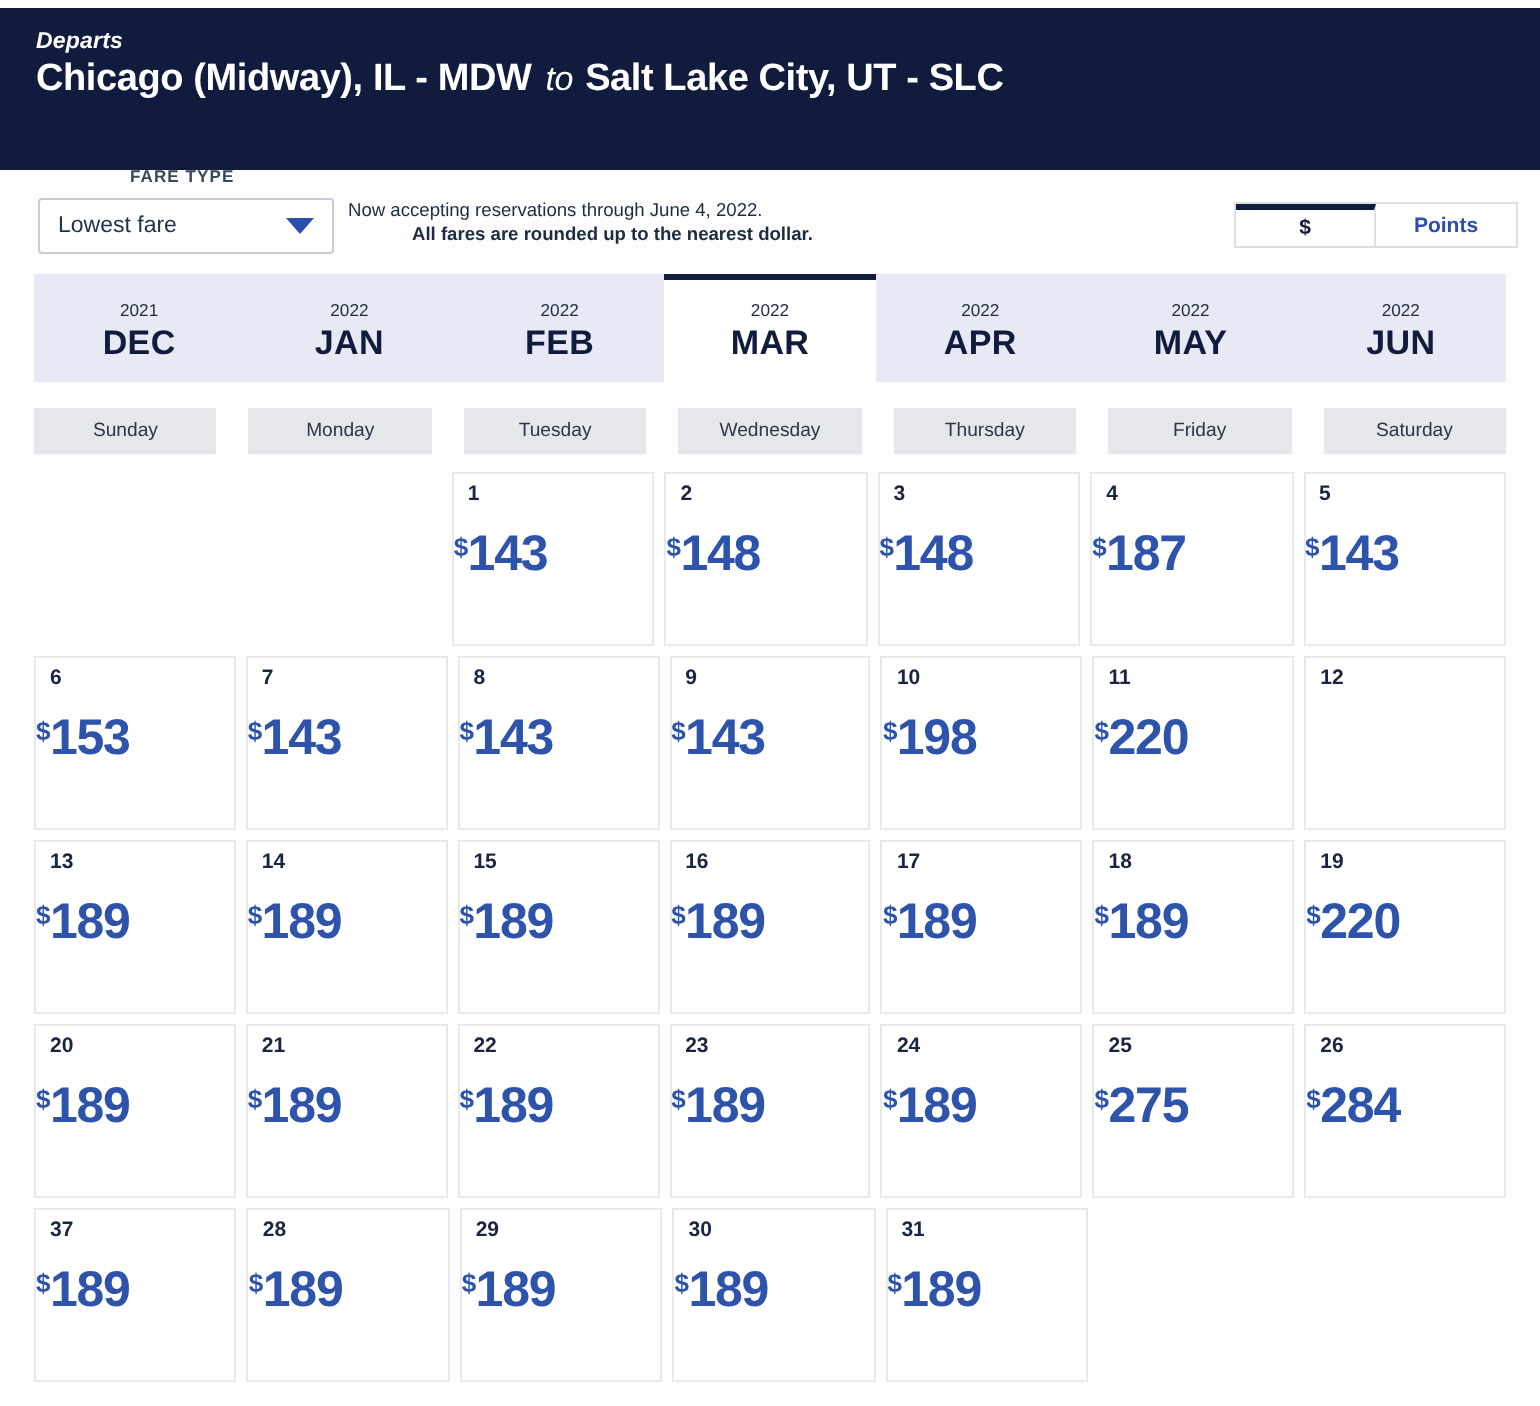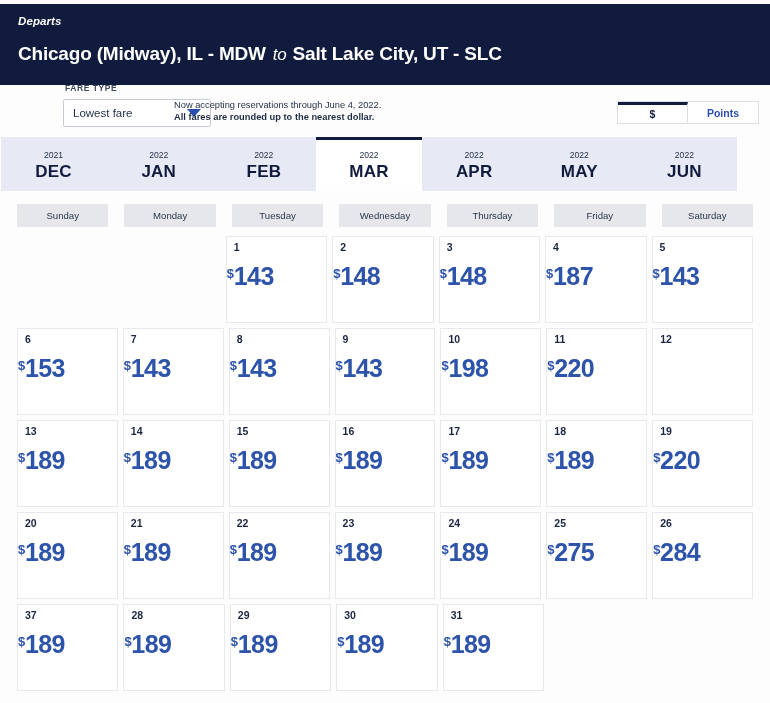--- a/index.html
+++ b/index.html
@@ -35,21 +35,21 @@
   }
   .depart-label {
     font-style: italic;
     font-size: 11.5px;
     font-weight: 700;
     letter-spacing: .1px;
     line-height: 13px;
     color: #ffffff;
   }
   .route-line {
-    margin-top: 14px;
+    margin-top: 0;
     font-size: 19px;
     font-weight: 700;
     line-height: 23px;
     letter-spacing: -.2px;
     white-space: nowrap;
   }
   .route-line .to-word {
     font-style: italic;
     font-weight: 400;
     font-size: 17px;
@@ -74,21 +74,20 @@
     width: 148px;
     height: 28px;
     border: 1px solid #c9ccd4;
     border-radius: 2px;
     background: #ffffff;
     box-sizing: border-box;
     display: flex;
     align-items: center;
     justify-content: space-between;
     padding: 0 8px 0 9px;
-    margin-left: 44px;
   }
   .fare-select-value {
     font-size: 11.5px;
     color: #26334d;
     line-height: 14px;
   }
   .chevron-down {
     width: 0;
     height: 0;
     border-left: 7px solid transparent;
@@ -99,20 +98,21 @@
   .notice {
     position: absolute;
     left: 174px;
     top: 100px;
     font-size: 9.3px;
     line-height: 11.5px;
     color: #1f2b42;
   }
   .notice .bold {
     font-weight: 700;
+    margin-left: 32px;
   }
 
   
   .currency-toggle {
     position: absolute;
     left: 617px;
     top: 101px;
     display: flex;
     border: 1px solid #dcdee3;
     background: #ffffff;
@@ -134,21 +134,21 @@
     border-top: 3px solid #111b3d;
     border-right: 1px solid #dcdee3;
   }
   .currency-toggle .seg.points {
     color: #2a4fb0;
   }
 
   
   .month-tabs {
     position: absolute;
-    left: 1px;
+    left: 17px;
     top: 137px;
     width: 736px;
     height: 54px;
     display: flex;
   }
   .month-tab {
     flex: 1 1 0;
     background: #e7eaf4;
     display: flex;
     flex-direction: column;

